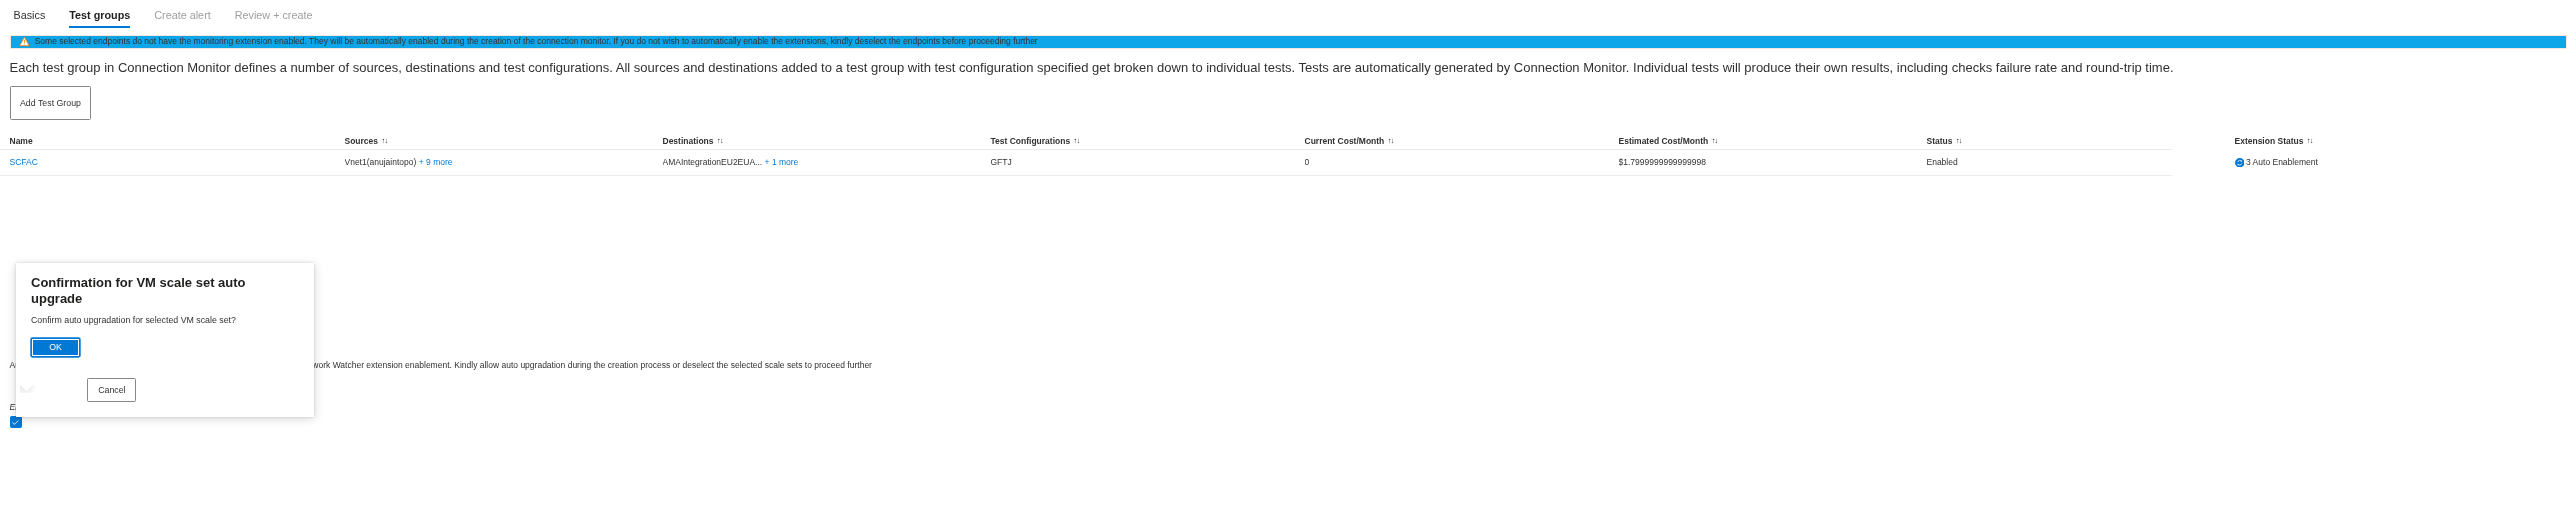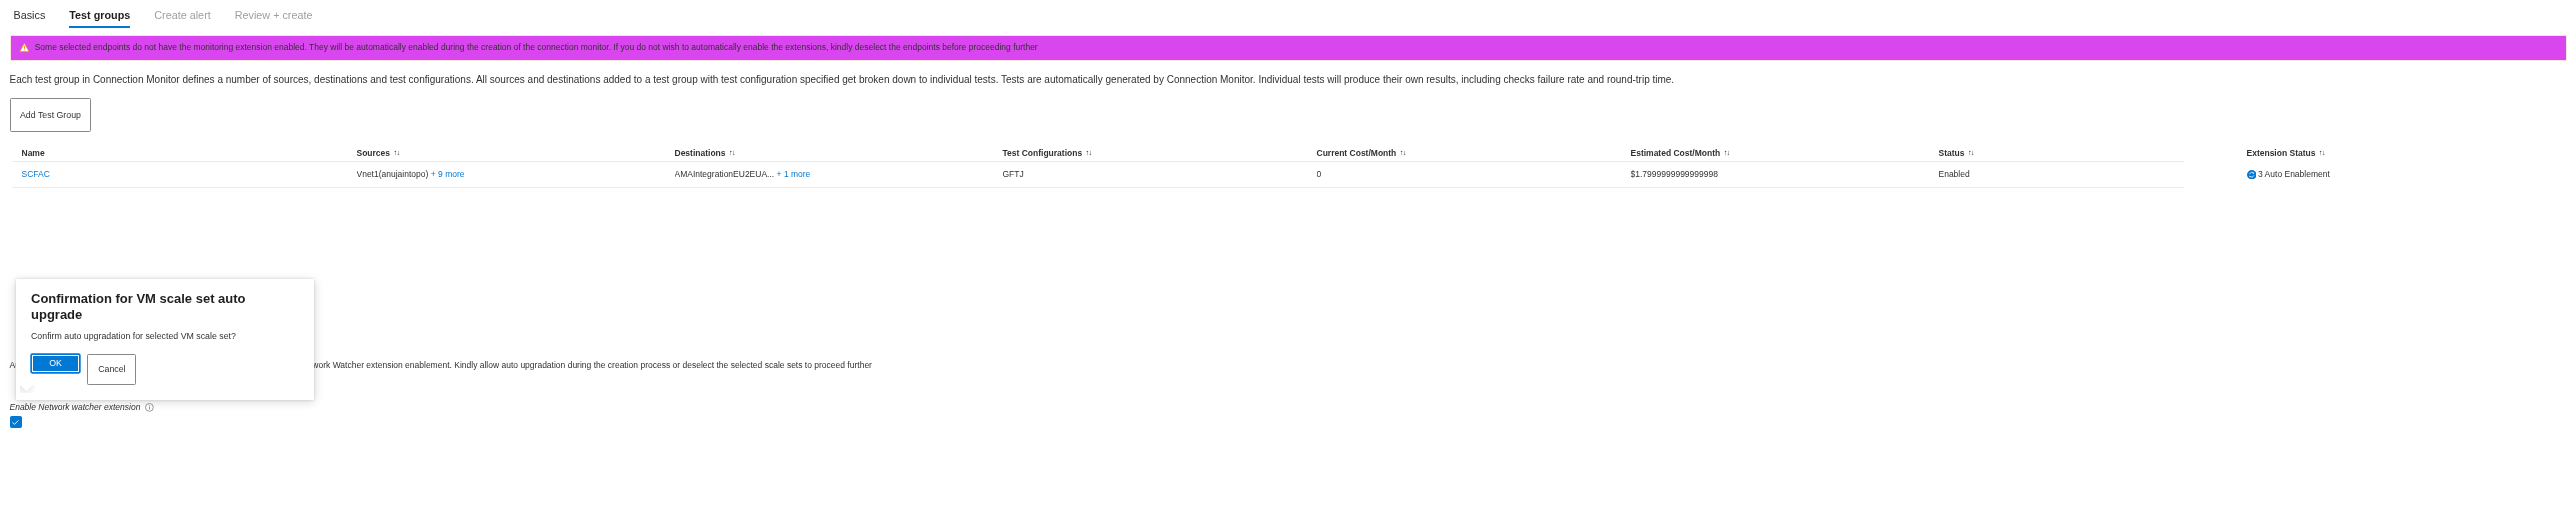--- a/index.html
+++ b/index.html
@@ -54,23 +54,23 @@
     background: #0078d4;
   }
   .tab.disabled {
     color: #a19f9d;
     cursor: default;
   }
 
   
   .banner {
     margin: 6.8px 9.5px 0 9.5px;
-    background: #d946ef;
+    background: #0ea5e9;
     border: 0.7px solid #f7e6dc;
-    height: 26px;
+    height: 14px;
     display: flex;
     align-items: center;
     padding: 0 8px;
     box-sizing: border-box;
   }
   .banner-icon {
     width: 10.8px;
     height: 10.8px;
     flex: 0 0 10.8px;
     margin-right: 5.4px;
@@ -80,21 +80,21 @@
   .banner-text {
     font-size: 8.5px;
     color: #323130;
     line-height: 10.8px;
     white-space: nowrap;
   }
 
   
   .intro {
     margin: 13px 9.5px 0 9.5px;
-    font-size: 10px;
+    font-size: 13px;
     line-height: 11.5px;
     color: #323130;
     white-space: nowrap;
   }
 
   
   .commandbar {
     margin: 13px 9.5px 0 9.5px;
   }
   .btn-outline {
@@ -105,21 +105,21 @@
     border: 0.7px solid #8a8886;
     border-radius: 1.4px;
     height: 34px;
     padding: 0 9.5px;
     cursor: pointer;
     line-height: 17.6px;
   }
 
   
   .grid {
-    margin: 12px 0 0 12px;
+    margin: 12px 0 0 0;
     width: 2172px;
     position: relative;
   }
   .grid-row {
     display: flex;
     align-items: center;
     box-sizing: border-box;
     padding: 0 9.5px;
   }
   .grid-head {
@@ -244,21 +244,21 @@
     align-items: center;
     justify-content: center;
     cursor: pointer;
   }
   .checkbox svg { display: block; }
 
   
   .callout {
     position: absolute;
     left: 16px;
-    top: 279px;
+    top: 263px;
     width: 298px;
     background: #ffffff;
     box-shadow: 0 2.2px 9.5px 0 rgba(0,0,0,.18), 0 0.4px 2.4px 0 rgba(0,0,0,.14);
     padding: 12px 15px 15px 15px;
     box-sizing: border-box;
     z-index: 20;
   }
   .callout-beak {
     position: absolute;
     left: 19.6px;
@@ -311,24 +311,25 @@
     outline-offset: -2px;
     box-shadow: 0 0 0 0.7px #0078d4;
   }
   .btn-secondary {
     font-family: "Liberation Sans", sans-serif;
     font-size: 8.8px;
     color: #323130;
     background: #ffffff;
     border: 0.7px solid #8a8886;
     border-radius: 1.4px;
-    height: 31px;
+    height: 24px;
     min-width: 49px;
     padding: 0 9.5px;
     cursor: pointer;
+    margin-top: 40px;
   }
 </style>
 </head>
 <body>
 
 <div class="tabstrip">
   <button class="tab">Basics</button>
   <button class="tab selected">Test groups</button>
   <button class="tab disabled">Create alert</button>
   <button class="tab disabled">Review + create</button>

